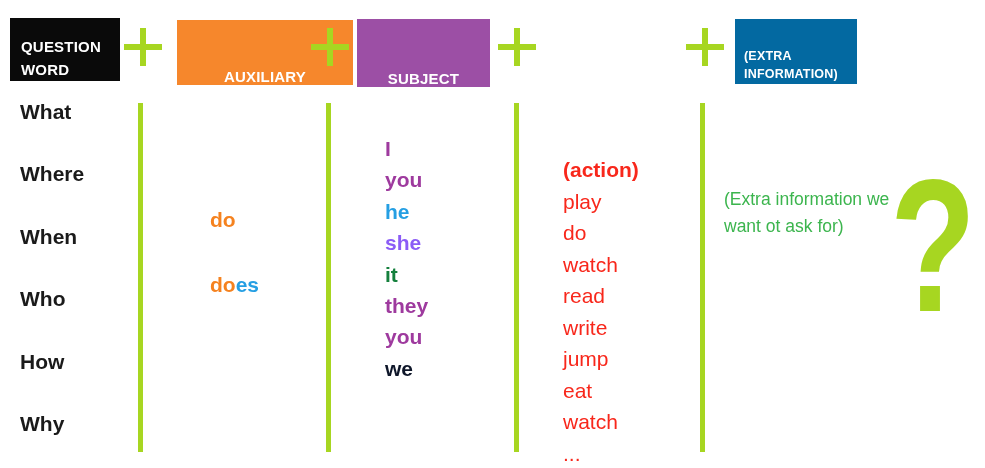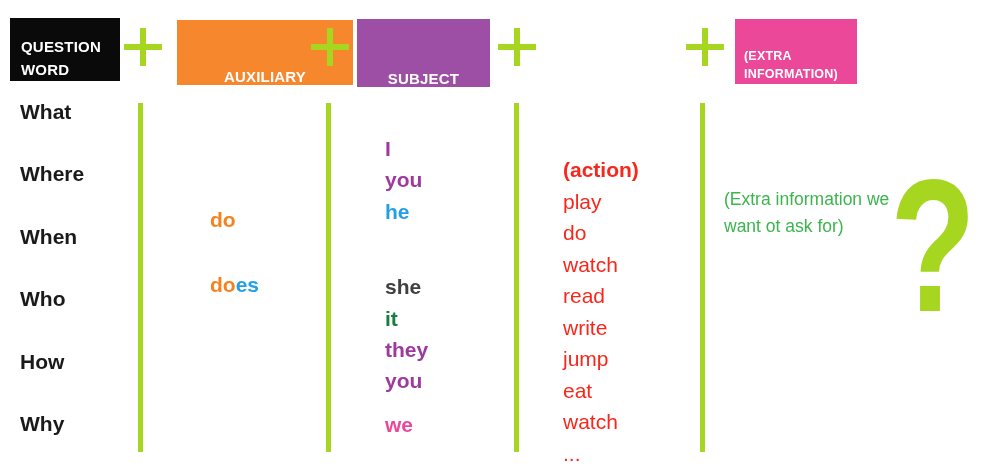--- a/index.html
+++ b/index.html
@@ -73,21 +73,21 @@
 
   <div class="hbox center" id="box-subject" style="background-color: rgb(156, 79, 165);">
     <span>SUBJECT</span>
   </div>
 
   <span class="plus" id="plus-3"></span>
 
 
   <span class="plus" id="plus-4"></span>
 
-  <div class="hbox left-align" id="box-extra" style="background-color: #ec4899;">
+  <div class="hbox left-align" id="box-extra" style="background-color: #0369a1;">
     <span>(EXTRA INFORMATION)</span>
   </div>
 
   <div class="divider" id="div-1"></div>
   <div class="divider" id="div-2"></div>
   <div class="divider" id="div-3"></div>
   <div class="divider" id="div-4"></div>
 
   <div class="qword" style="top:99px">What</div>
   <div class="qword" style="top:161px">Where</div>
@@ -98,25 +98,25 @@
 
   <div class="aux" style="top: 207px; color: rgb(245, 130, 31);">do</div>
   <div class="aux" style="top:272px">
     <span style="color: rgb(245, 130, 31);">do</span><span style="color: rgb(37, 159, 227);">es</span>
   </div>
 
   <div class="subject-col">
     <div style="color: rgb(158, 58, 158);">I</div>
     <div style="color: rgb(158, 58, 158);">you</div>
     <div style="color: rgb(37, 159, 227);">he</div>
-    <div style="color: #404040; margin-top: 44px;">she</div>
+    <div style="color: #8b5cf6;">she</div>
     <div style="color: #15803d;">it</div>
     <div style="color: rgb(158, 58, 158);">they</div>
     <div style="color: rgb(158, 58, 158);">you</div>
-    <div style="color: #ec4899; margin-top: 12px;">we</div>
+    <div style="color: #0f172a;">we</div>
   </div>
 
   <div class="verb-col" style="color: rgb(248, 39, 27);">
     <div class="heading">(action)</div>
     <div>play</div>
     <div>do</div>
     <div>watch</div>
     <div>read</div>
     <div>write</div>
     <div>jump</div>

